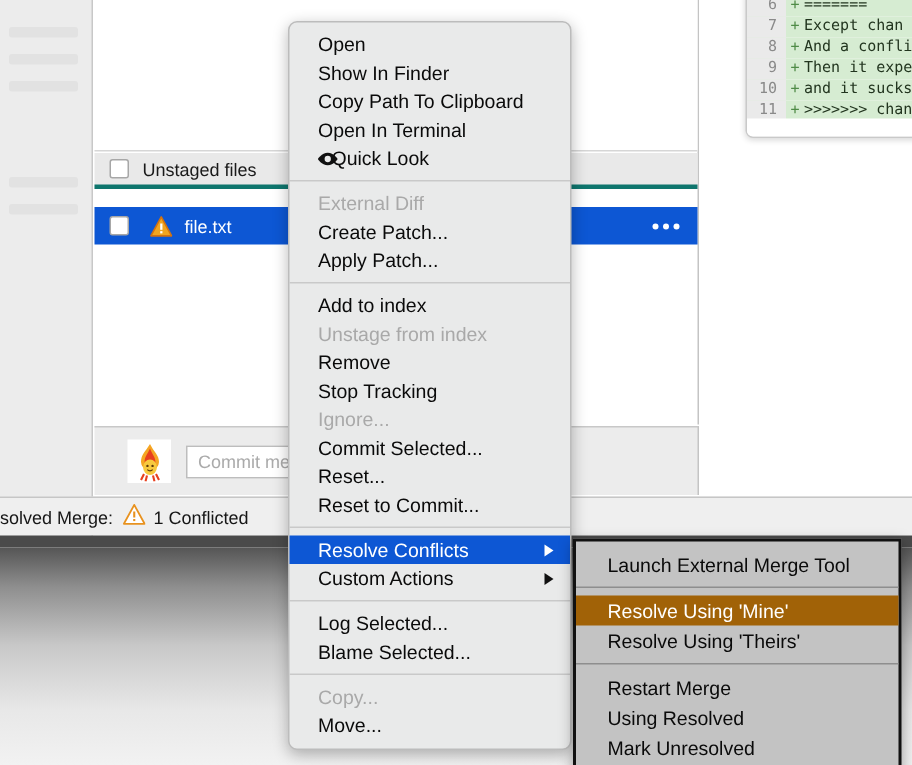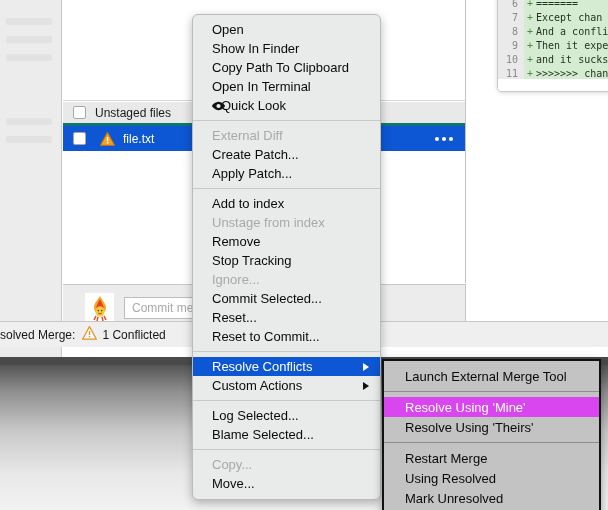--- a/index.html
+++ b/index.html
@@ -83,21 +83,21 @@
   }
   .list-header .hdr-label {
     font-size: 12px;
     color: #1a1a1a;
     margin-left: 9px;
   }
 
   .file-row {
     position: absolute;
     left: 0;
-    top: 126px;
+    top: 138px;
     right: 0;
     height: 25px;
     background: #0d57d4;
     display: flex;
     align-items: center;
     padding-left: 10px;
     box-sizing: border-box;
   }
   .file-row .fname {
     font-size: 12px;
@@ -185,21 +185,21 @@
     top: 0;
     width: 142px;
     height: 330px;
     background: #ffffff;
   }
 
   
   .status-bar {
     position: absolute;
     left: 0;
-    top: 321px;
+    top: 331px;
     width: 608px;
     height: 26px;
     background: #efefef;
     border-top: 1px solid #c6c6c6;
     box-sizing: border-box;
     display: flex;
     align-items: center;
     font-size: 12px;
     color: #161616;
   }
@@ -349,21 +349,21 @@
     width: 219px;
     background: #c3c3c3;
     border: 2px solid #111111;
     box-sizing: border-box;
     padding: 5px 0 7px 0;
     font-size: 13px;
     color: #0a0a0a;
     box-shadow: 0 3px 9px rgba(0,0,0,0.35);
   }
   .submenu .mi { padding-left: 21px; height: 20px; }
-  .submenu .mi.selected { background: #d946ef; color:#ffffff; }
+  .submenu .mi.selected { background: #a16207; color:#ffffff; }
   .submenu .sep { background: #8e8e8e; margin: 5px 0; }
 </style>
 </head>
 <body>
 
 <div id="root">
 
   <div class="app-window">
 
     <div class="left-rail">

